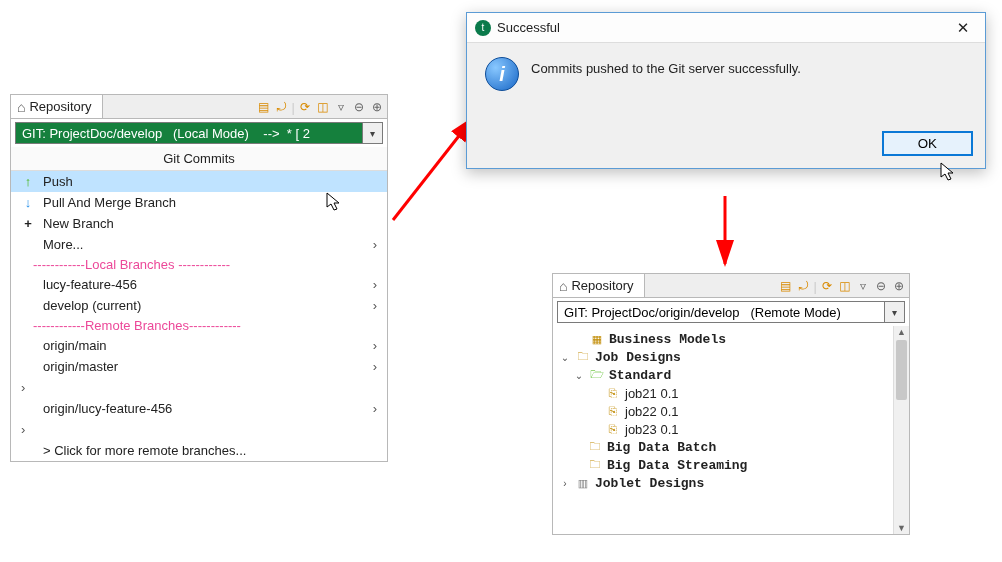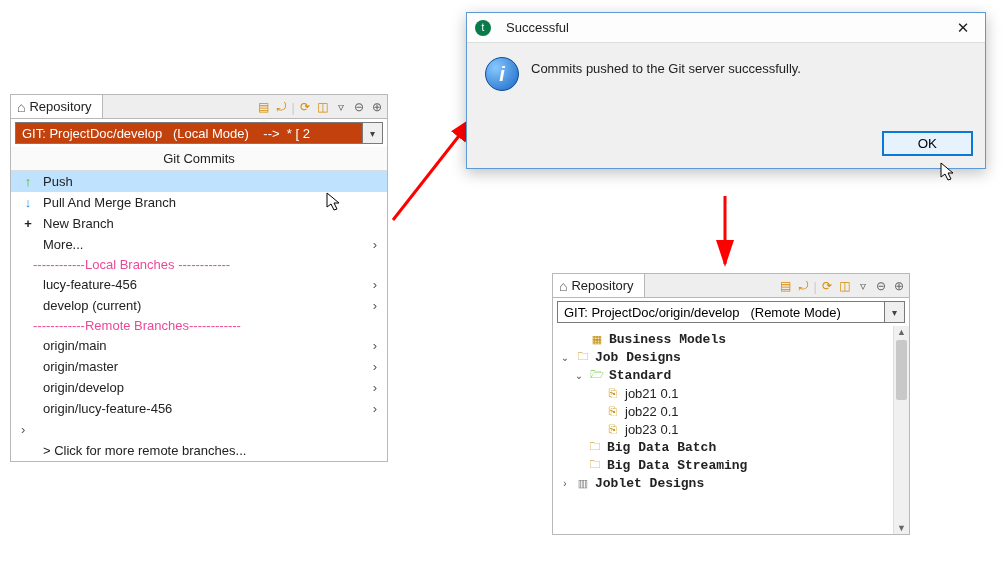--- a/index.html
+++ b/index.html
@@ -50,21 +50,21 @@
     align-items: center;
     padding: 3px 4px;
   }
   .sel-input {
     flex: 1;
     height: 22px;
     padding: 0 6px;
     font: inherit;
     border: 1px solid #7a7a7a;
   }
-  .sel-input.sel-hl { background: #c2410c; color: #fff; }
+  .sel-input.sel-hl { background: #15803d; color: #fff; }
   .sel-btn {
     width: 20px; height: 22px; border: 1px solid #7a7a7a; border-left: none;
     background: #efefef; display:flex; align-items:center; justify-content:center;
   }
   .menu-header {
     text-align: center;
     padding: 4px 0;
     color: #222;
     border-bottom: 1px solid #ddd;
     background: #fafafa;
@@ -93,21 +93,21 @@
     width: 520px;
   }
   .dlg-title {
     background: #fdfdfd;
     height: 30px;
     display: flex;
     align-items: center;
     padding: 0 8px;
     border-bottom: 1px solid #ddd;
   }
-  .dlg-title .ttl { flex:1; padding-left:15px; }
+  .dlg-title .ttl { flex:1; padding-left:6px; }
   .dlg-close { width: 28px; text-align: center; font-size: 15px; }
   .dlg-body { display:flex; padding: 14px 18px 6px 18px; gap: 12px; align-items: flex-start; min-height: 80px;}
   .dlg-btns { display:flex; justify-content:flex-end; padding: 8px 12px 12px 12px; }
   .dlg-btn {
     border: 2px solid #0a78d6;
     background: #e6f2fc;
     padding: 3px 34px;
   }
   .info-ic {
     width:34px;height:34px;border-radius:50%;
@@ -199,21 +199,20 @@
     </div>
     <div class="menu-item menu-indent">
       <span class="lbl">origin/main</span>
       <span class="chev">›</span>
     </div>
     <div class="menu-item menu-indent">
       <span class="lbl">origin/master</span>
       <span class="chev">›</span>
     </div>
     <div class="menu-item menu-indent">
-      <span class="lbl">origin/develop</span>
       <span class="chev">›</span>
     </div>
     <div class="menu-item menu-indent">
       <span class="lbl">origin/lucy-feature-456</span>
       <span class="chev">›</span>
     </div>
     <div class="menu-item menu-indent">
       <span class="chev">›</span>
     </div>
     <div class="menu-item menu-indent">

